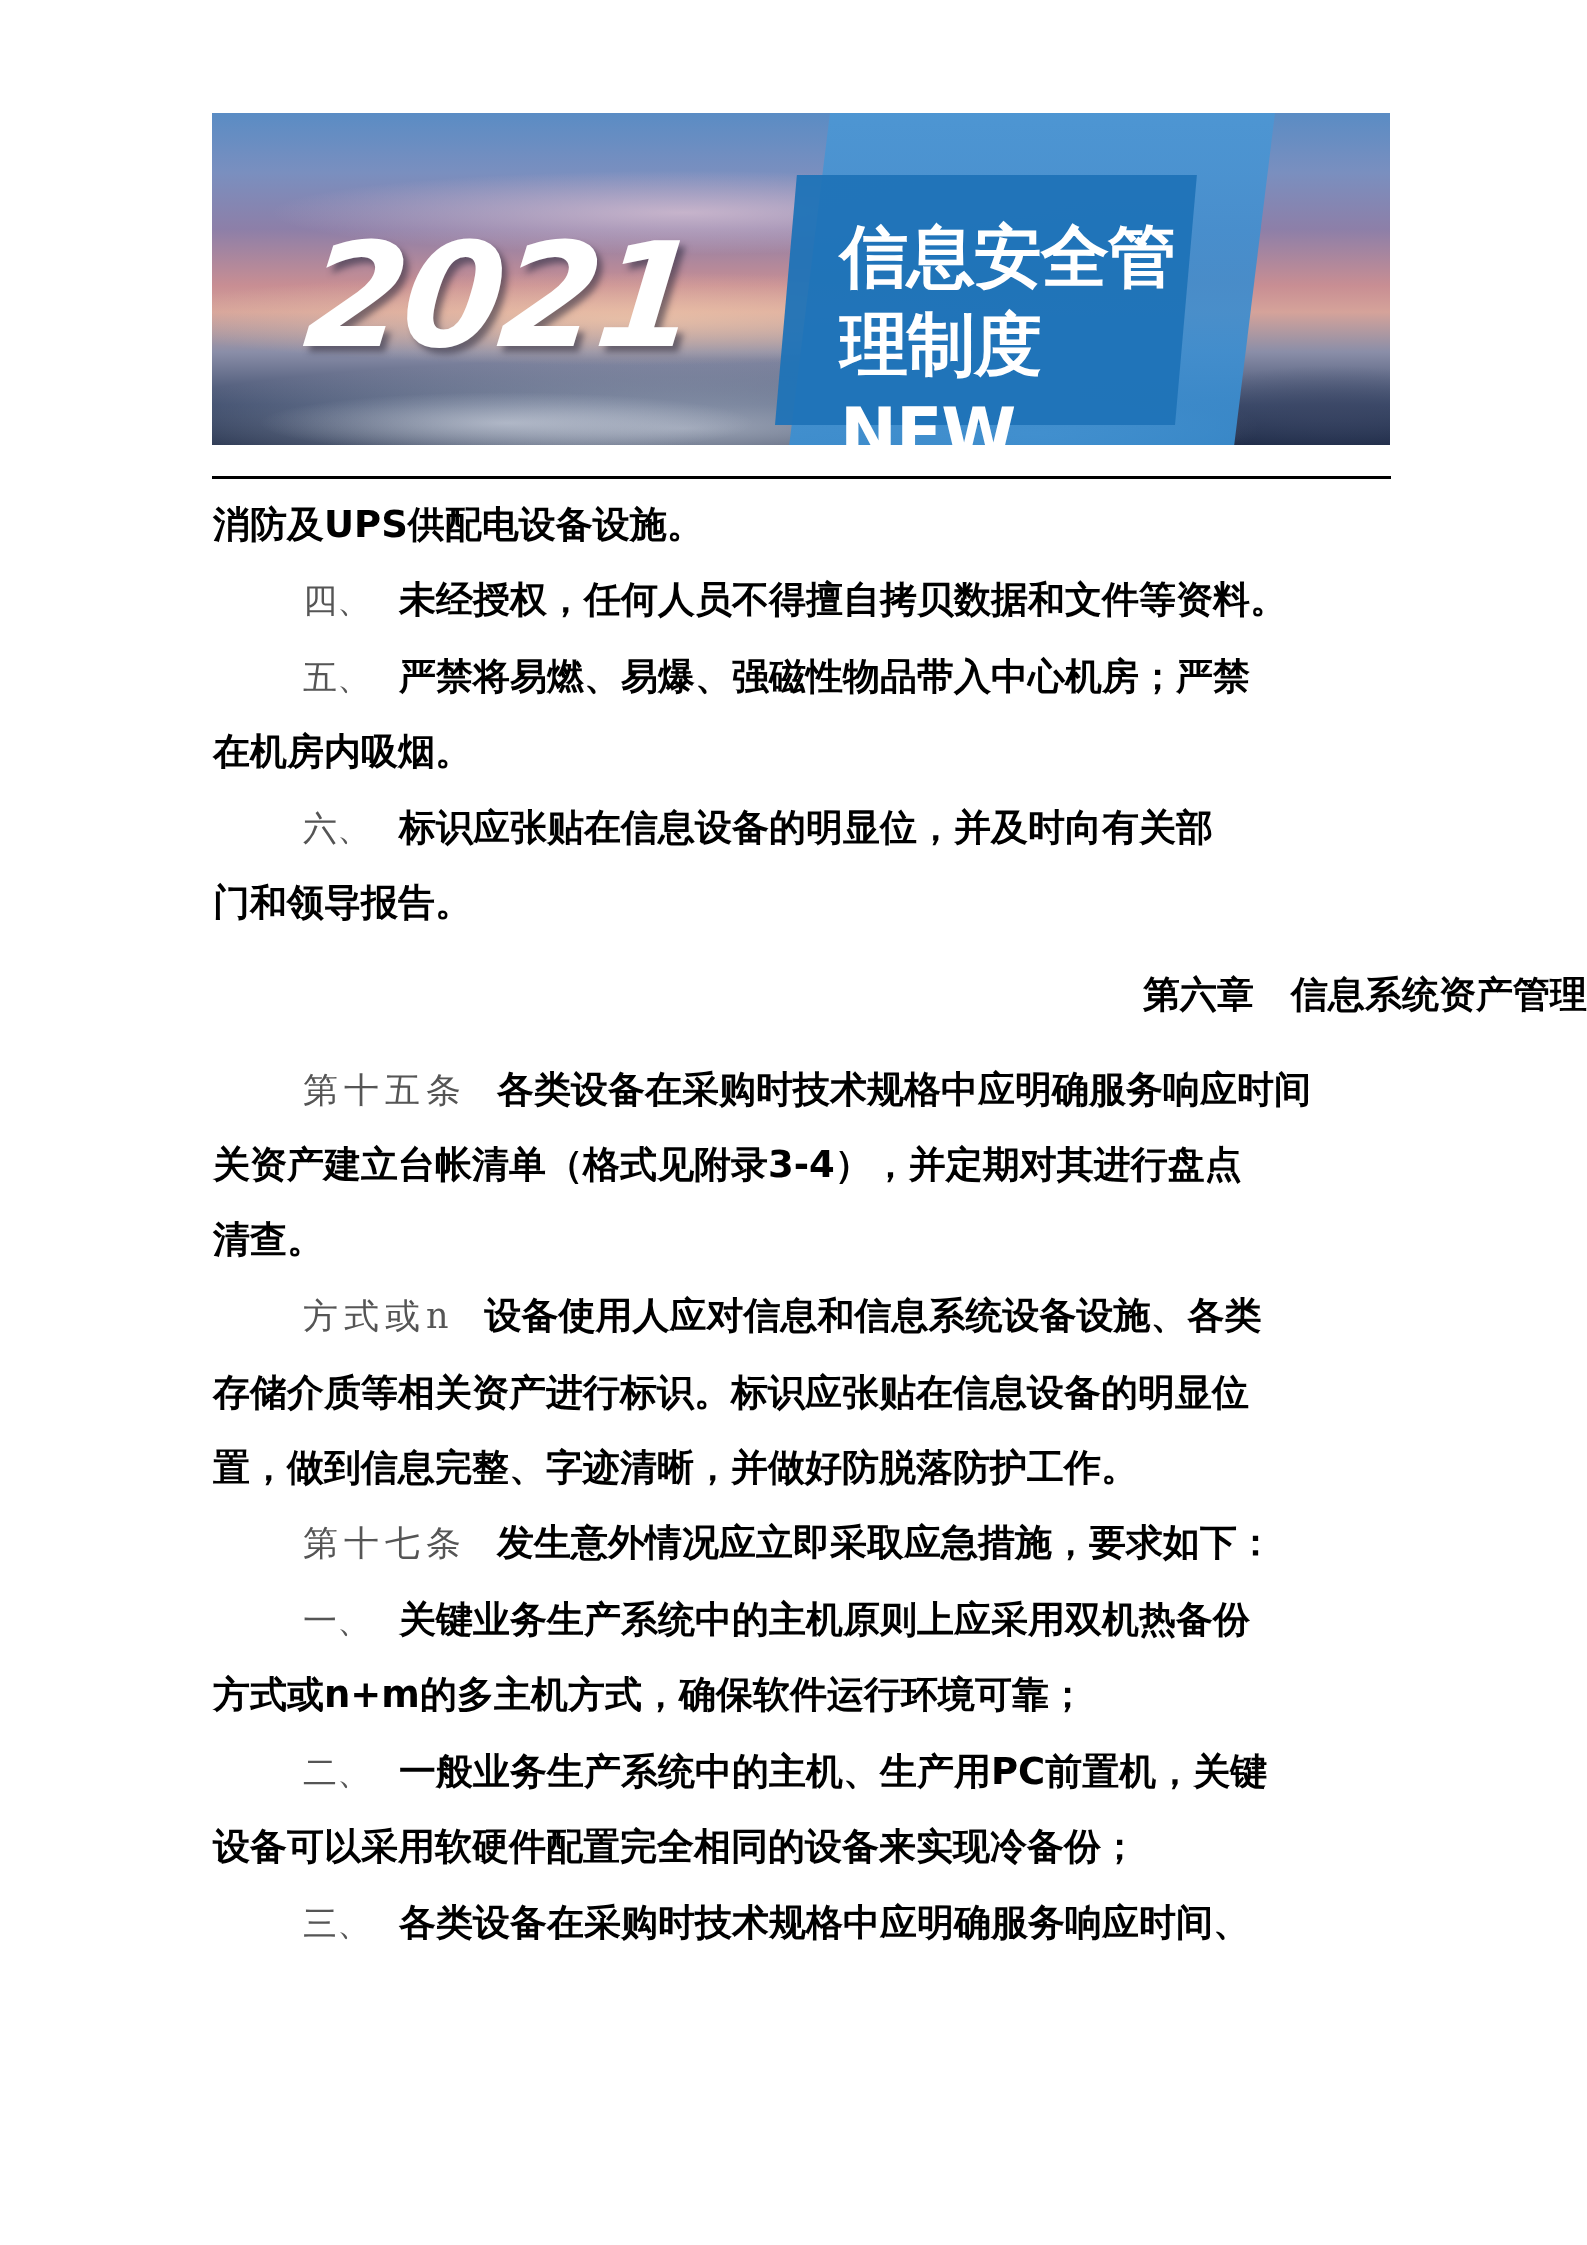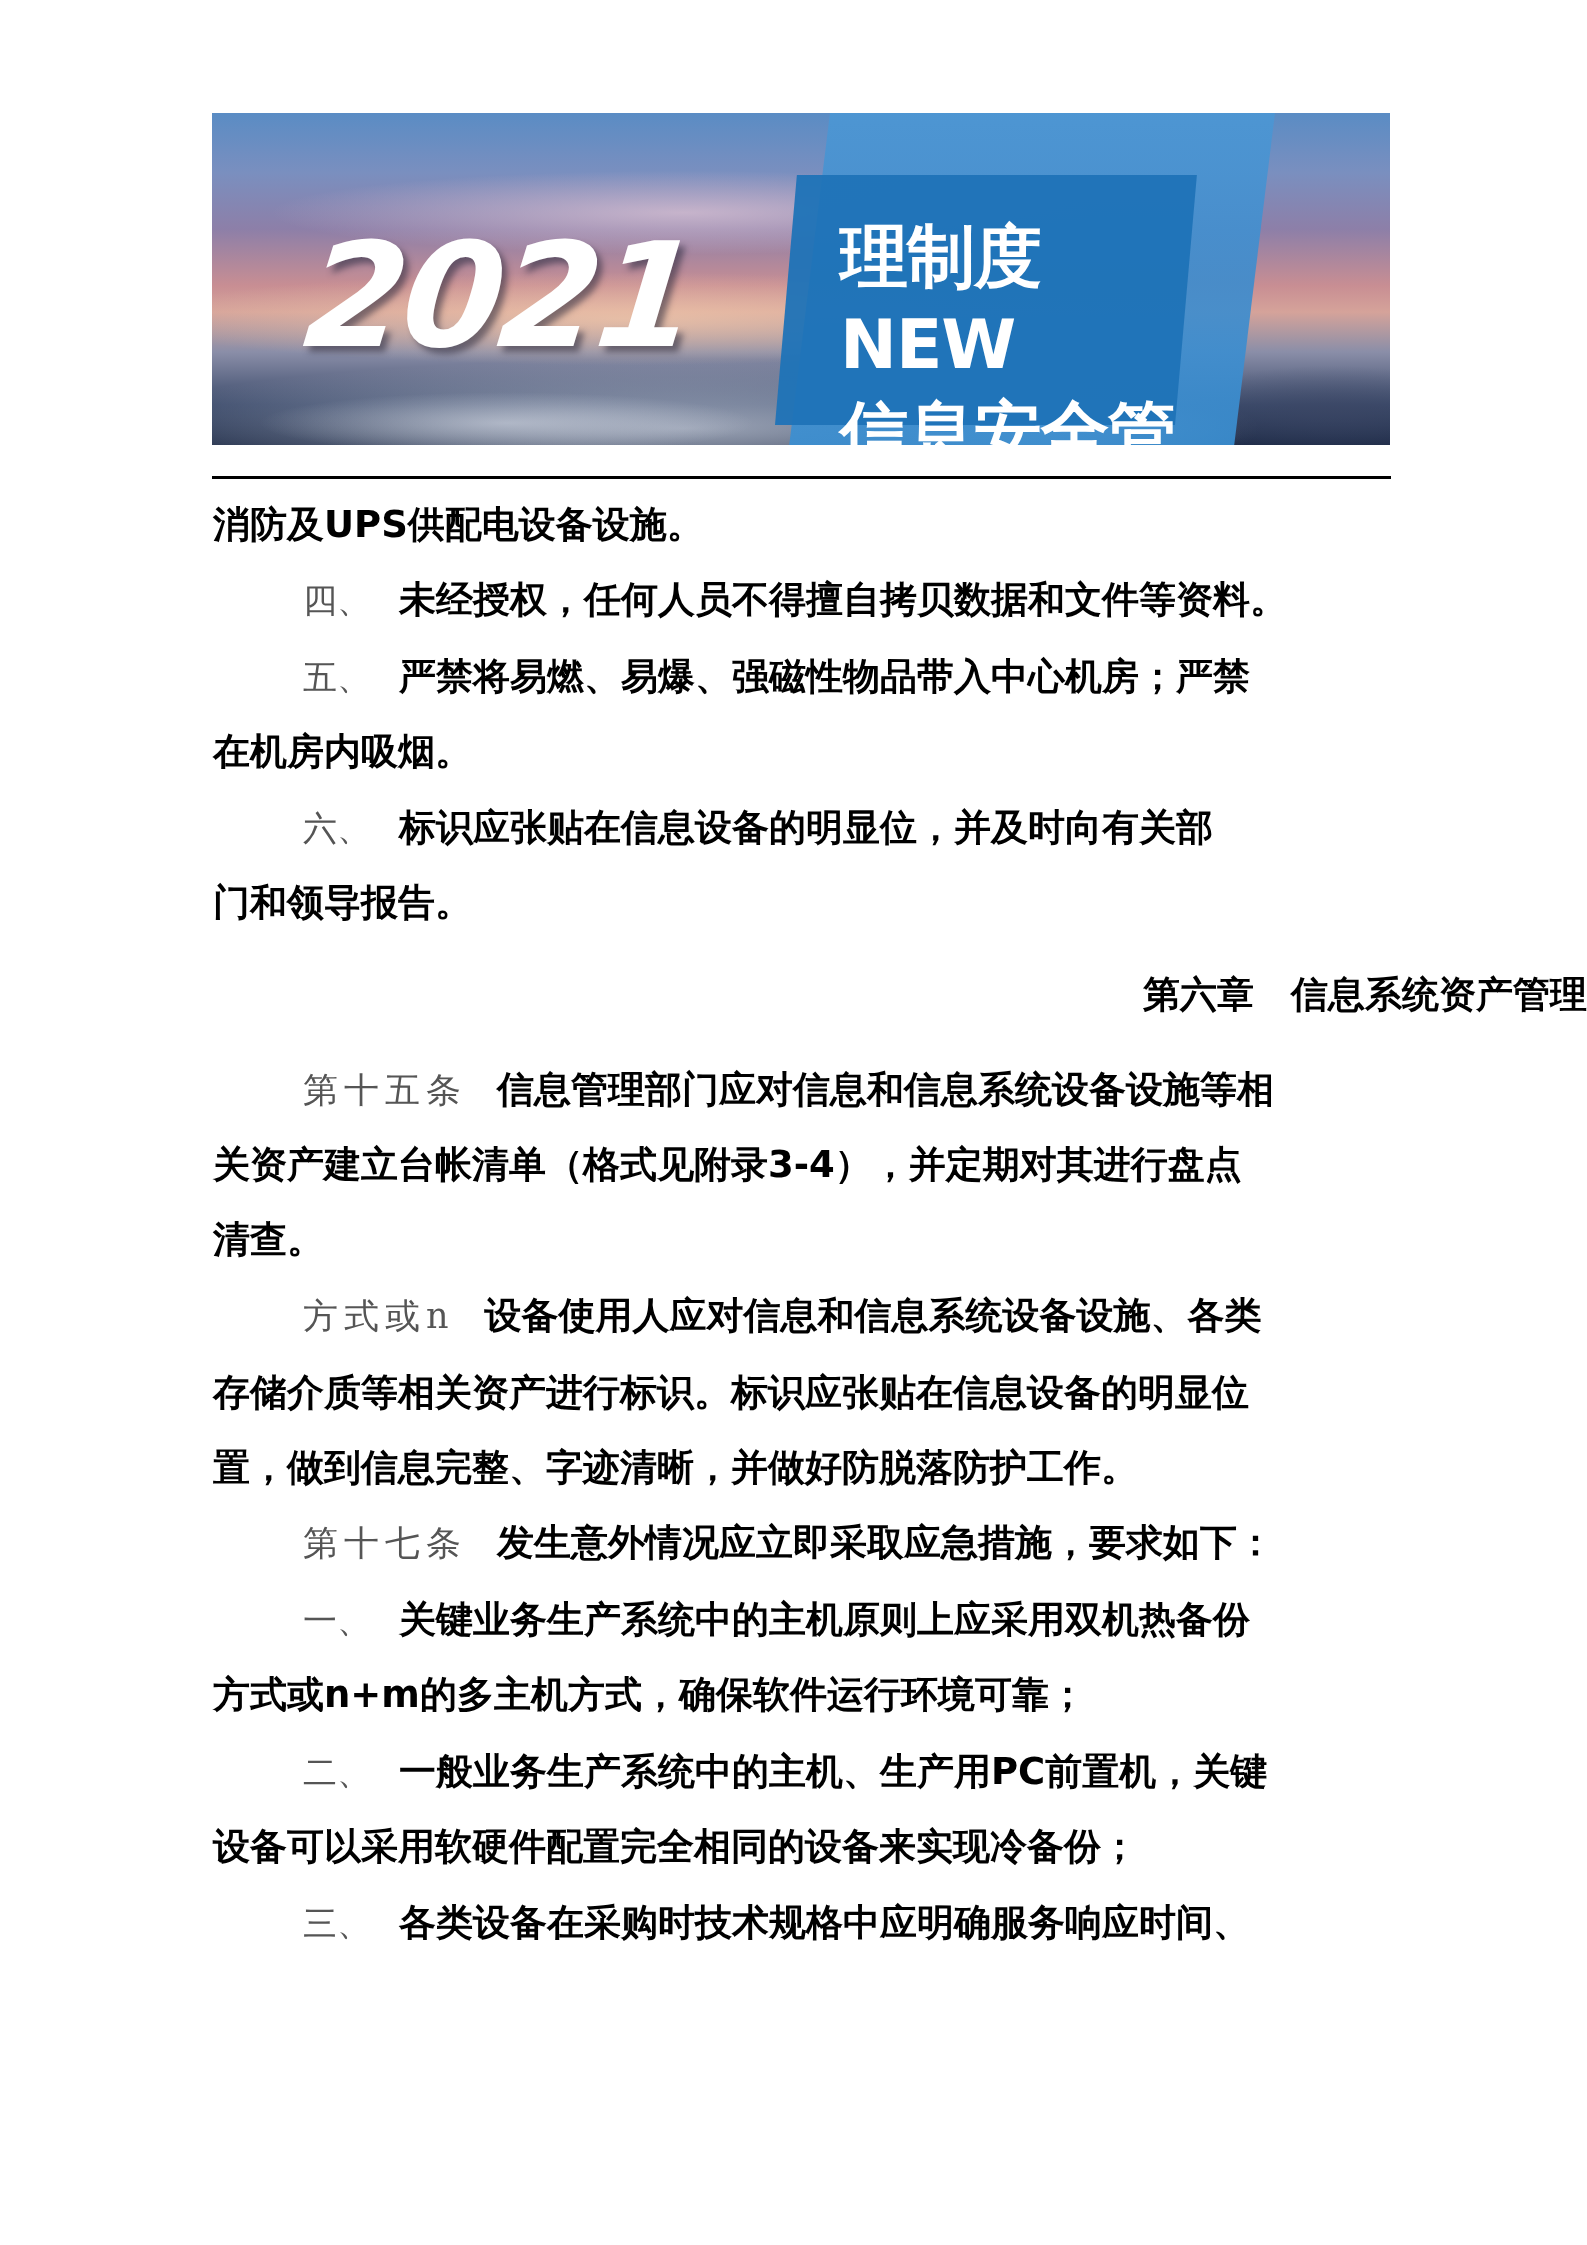--- a/index.html
+++ b/index.html
@@ -35,40 +35,40 @@
 </style>
 </head>
 <body>
 
 <div class="banner">
   <div class="clouds"></div>
   <div class="year">2021</div>
   <div class="panel-outer"></div>
   <div class="panel-inner"></div>
   <div class="title">
+    <div>信息安全管</div>
     <div>理制度NEW</div>
-    <div>信息安全管</div>
   </div>
 </div>
 
 <div class="rule"></div>
 
 <div class="line" style="top:503px">消防及UPS供配电设备设施。</div>
 
 <div class="line indent" style="top:578px"><span class="num">四、</span><span>未经授权，任何人员不得擅自拷贝数据和文件等资料。</span></div>
 
 <div class="line indent" style="top:655px"><span class="num">五、</span><span>严禁将易燃、易爆、强磁性物品带入中心机房；严禁</span></div>
 <div class="line" style="top:730px">在机房内吸烟。</div>
 
 <div class="line indent" style="top:806px"><span class="num">六、</span><span>标识应张贴在信息设备的明显位，并及时向有关部</span></div>
 <div class="line" style="top:881px">门和领导报告。</div>
 
 <div class="chapter" style="top:973px">第六章　信息系统资产管理</div>
 
-<div class="line indent" style="top:1068px"><span class="art">第十五条</span><span>信息管理部门应对信息和信息系统设备设施等相</span></div>
+<div class="line indent" style="top:1068px"><span class="art">第十五条</span><span>各类设备在采购时技术规格中应明确服务响应时间</span></div>
 <div class="line" style="top:1143px">关资产建立台帐清单（格式见附录3-4），并定期对其进行盘点</div>
 <div class="line" style="top:1218px">清查。</div>
 
 <div class="line indent" style="top:1294px"><span class="art">方式或n</span><span>设备使用人应对信息和信息系统设备设施、各类</span></div>
 <div class="line" style="top:1371px">存储介质等相关资产进行标识。标识应张贴在信息设备的明显位</div>
 <div class="line" style="top:1446px">置，做到信息完整、字迹清晰，并做好防脱落防护工作。</div>
 
 <div class="line indent" style="top:1521px"><span class="art">第十七条</span><span>发生意外情况应立即采取应急措施，要求如下：</span></div>
 
 <div class="line indent" style="top:1598px"><span class="num">一、</span><span>关键业务生产系统中的主机原则上应采用双机热备份</span></div>

